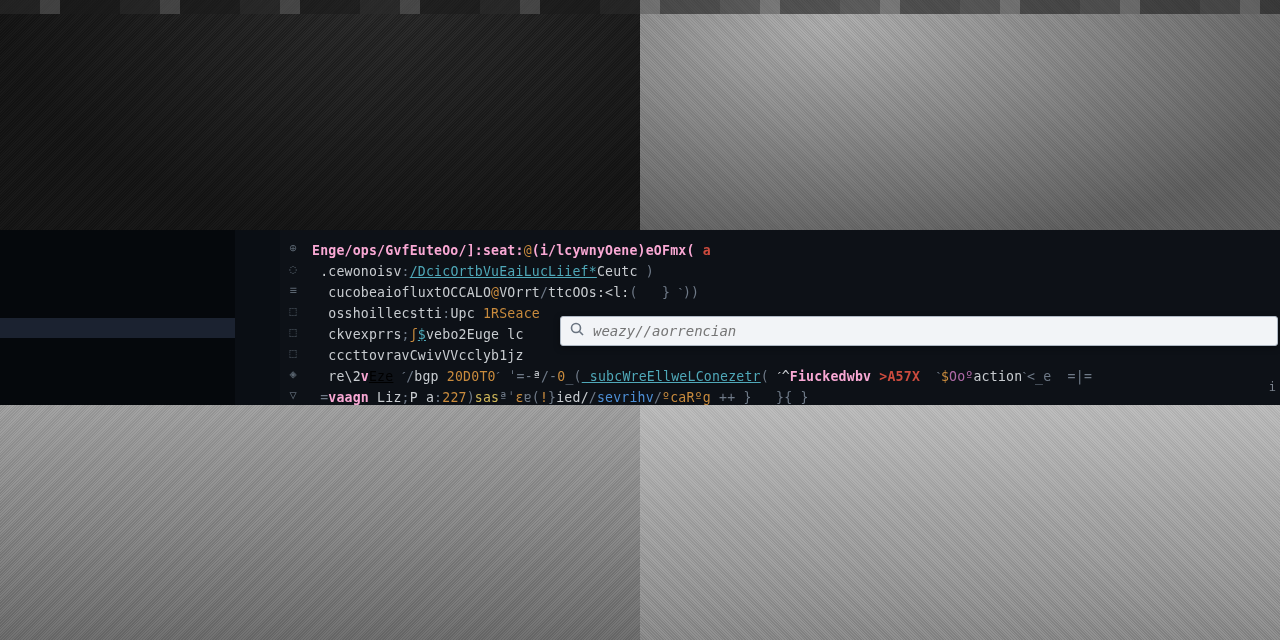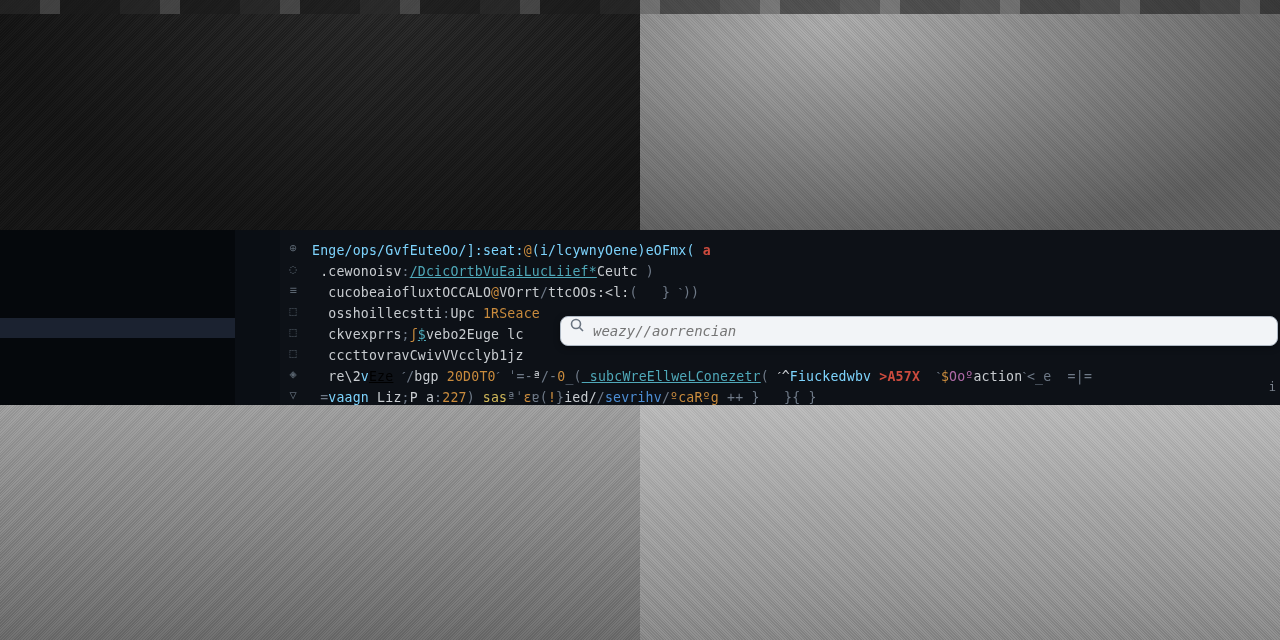--- a/index.html
+++ b/index.html
@@ -29,26 +29,26 @@
 .codewrap { position:absolute; left:0; top:230px; width:1280px; height:175px; background:#0d1117; }
 .gutter { position:absolute; left:0; top:0; width:280px; height:100%; background:#0a0e14; }
 .gutter-dark { position:absolute; left:0; top:0; width:235px; height:100%; background:#05080c; }
 .gutter-hl { position:absolute; left:0; top:88px; width:235px; height:20px; background:#1b2230; }
 
 .glyphcol { position:absolute; left:282px; top:8px; width:22px; font-size:12px; color:#5a6570; line-height:21px; text-align:center; }
 .glyphcol div { height:21px; }
 
 .code { position:absolute; left:312px; top:10px; font-size:13.2px; line-height:21px; white-space:pre; letter-spacing:.2px; }
 .ln { height:21px; }
-.g{color:#7dd3fc;} .o{color:#c98b3d;} .w{color:#c8ccd0;text-align:right;} .c{color:#4fa8b8;text-decoration:underline;} .r{color:#cc4b3e;font-weight:600;} .b{color:#4d8fd6;} .y{color:#d0b85a;margin-left:8px;} .p{color:#6f7a88;} .m{color:#b06aa8;} .u{text-decoration:underline;}
+.g{color:#f9a8d4;font-weight:bold;} .o{color:#c98b3d;} .w{color:#c8ccd0;text-align:right;} .c{color:#4fa8b8;text-decoration:underline;} .r{color:#cc4b3e;font-weight:600;} .b{color:#4d8fd6;} .y{color:#d0b85a;} .p{color:#6f7a88;} .m{color:#b06aa8;} .u{text-decoration:underline;}
 
 
 .palette { position:absolute; left:560px; top:316px; width:718px; height:30px;
-  background:#f2f4f7; border:1px solid #aeb8c4; border-radius:8px;
-  box-shadow:0 2px 6px rgba(0,0,0,.35); display:flex; padding:0 8px; gap:8px; }
+  background:#f2f4f7; border:1px solid #aeb8c4; border-radius:3px;
+  box-shadow:0 2px 6px rgba(0,0,0,.35); display:flex; align-items:center; padding:0 8px; gap:8px; }
 .palette svg { flex:0 0 16px; }
 .palette-input { flex:1; border:none; background:transparent; font:14px/1 Consolas,monospace; color:#738090; font-style:italic; outline:none; }
 
 .rmargin { position:absolute; right:4px; top:380px; font-size:12px; color:#7a828c; }
 </style>
 </head>
 <body>
 
 <div class="quad q-tl"></div>
 <div class="quad q-tr"></div>

